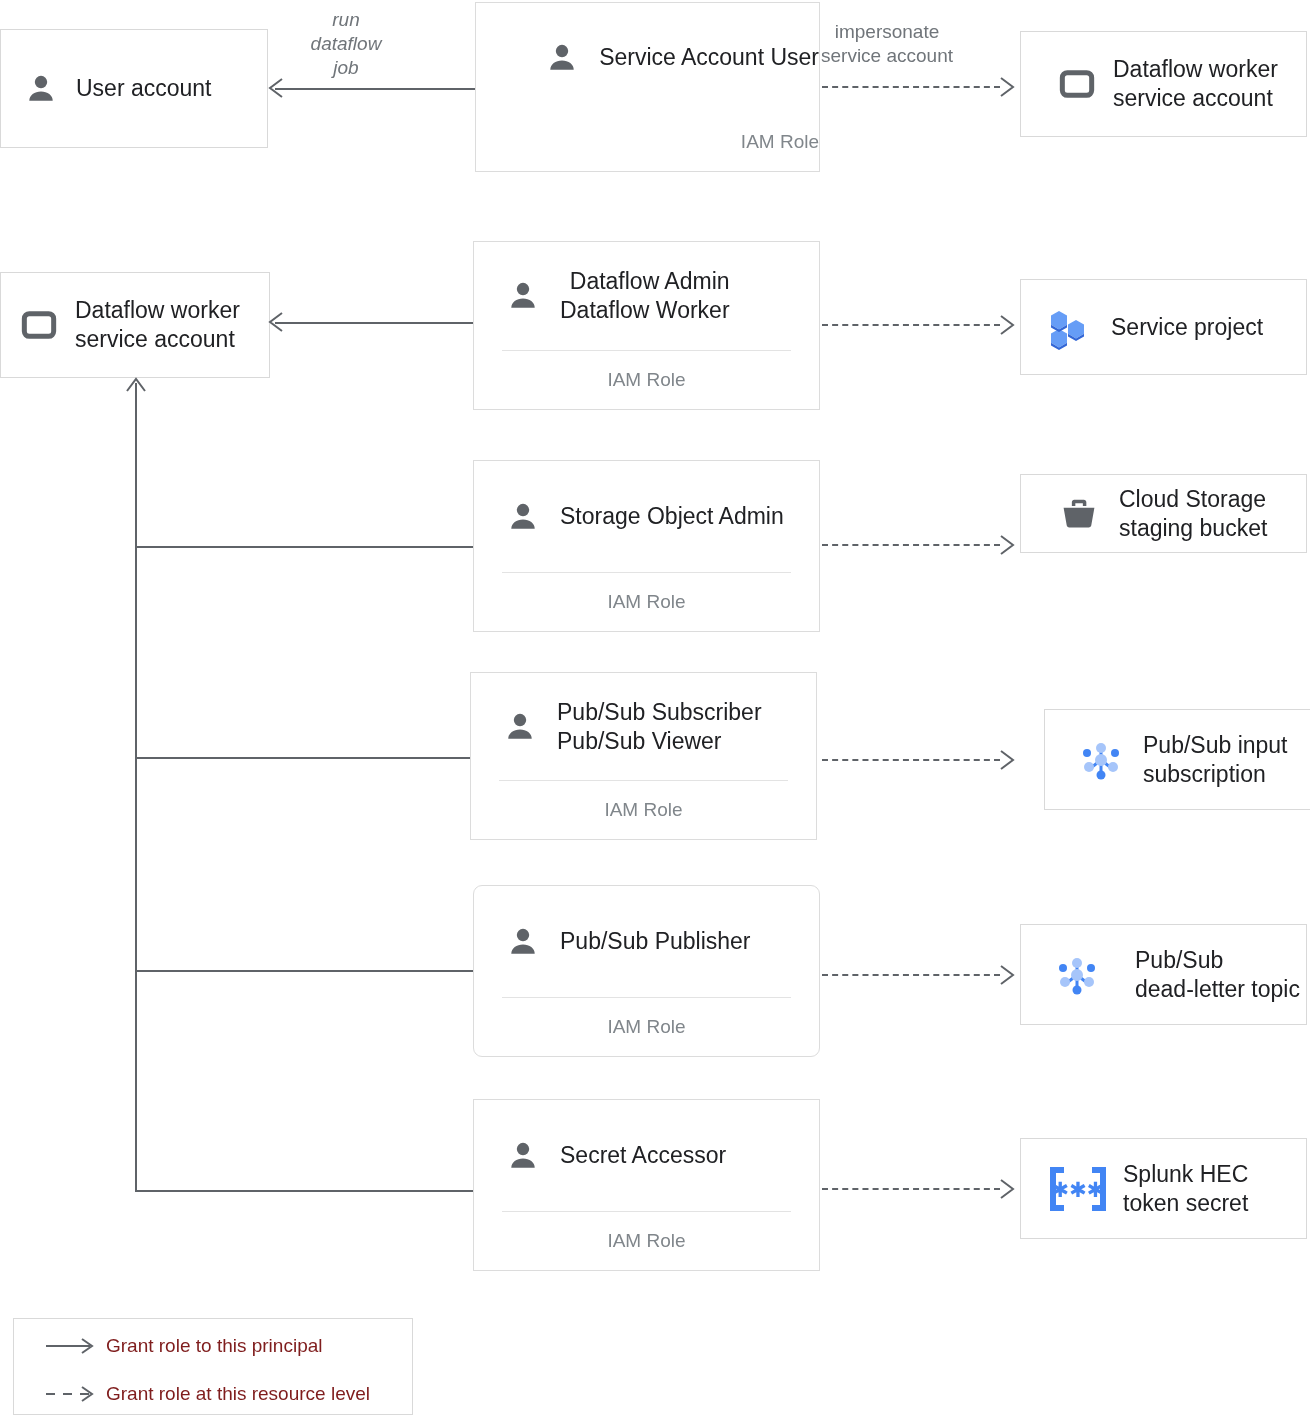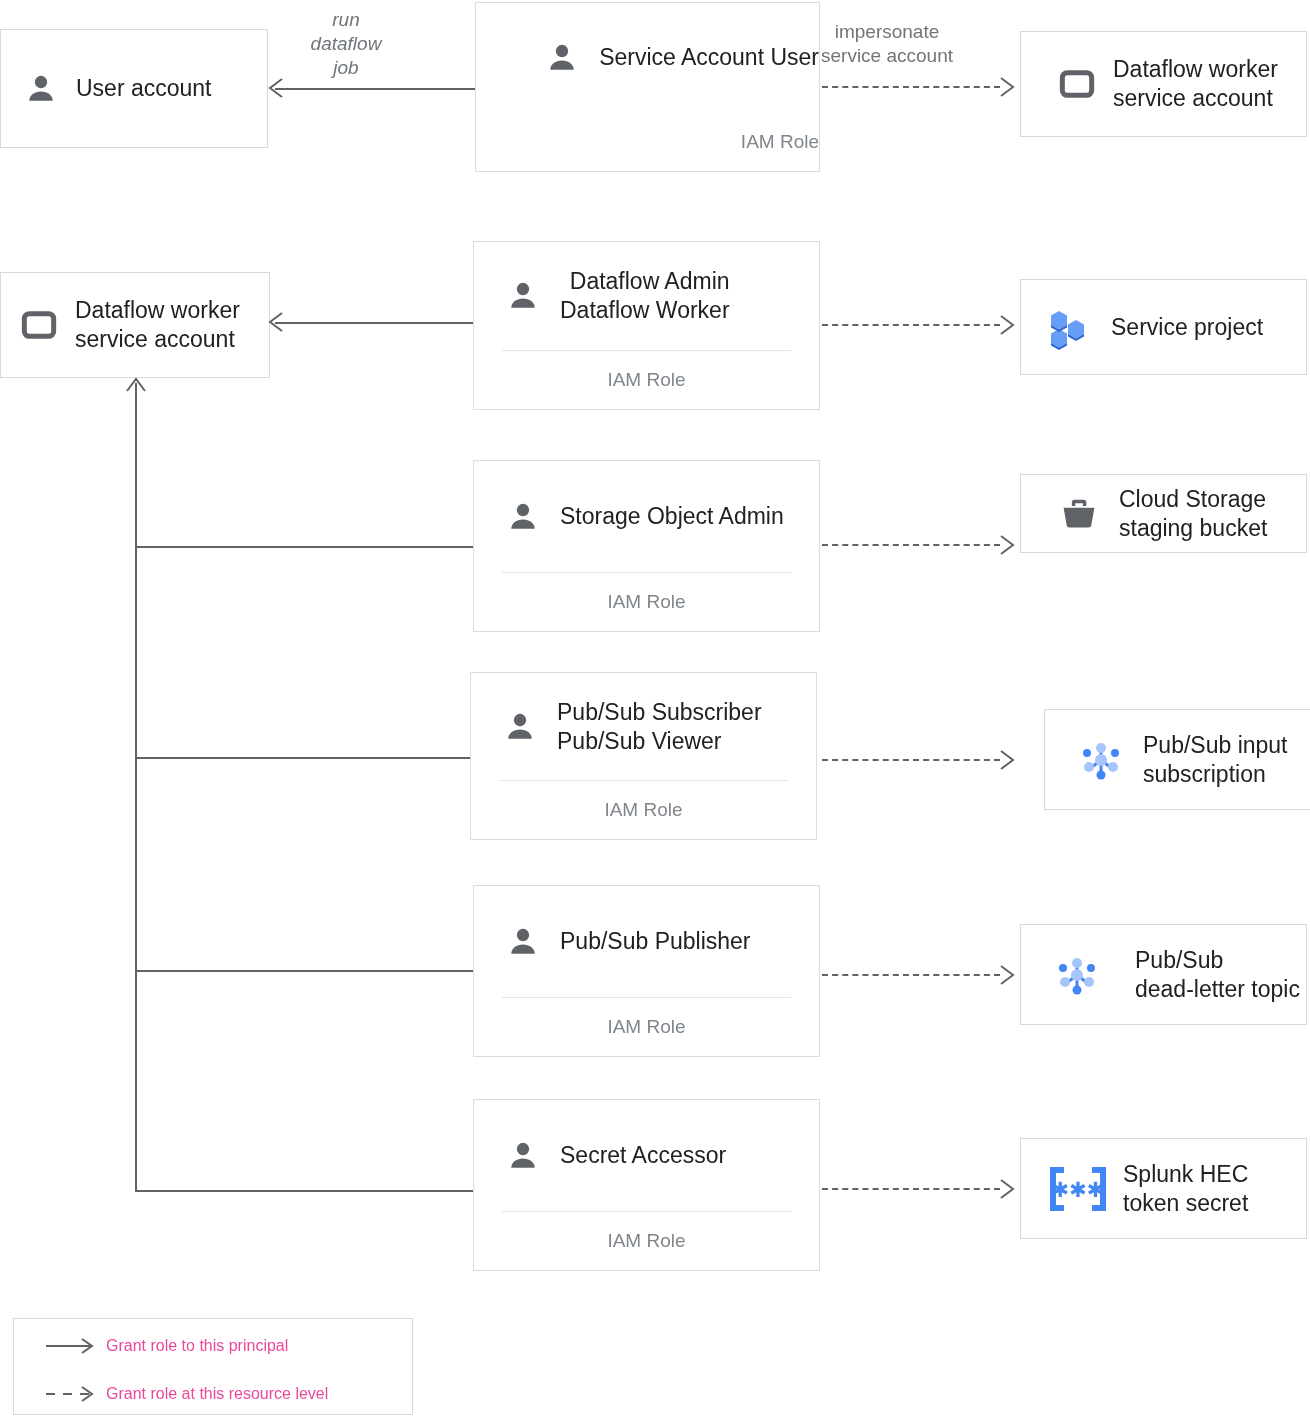--- a/index.html
+++ b/index.html
@@ -49,21 +49,21 @@
     position:absolute;font-size:19px;line-height:24px;color:#70757a;
     text-align:center;white-space:pre-line;
   }
 
   
   #legend{
     position:absolute;box-sizing:border-box;border:1px solid #d9d9d9;background:#fff;
   }
   .lrow{display:flex;align-items:center;height:48px;padding-left:30px;}
   .lrow .gly{width:62px;flex:0 0 auto;display:flex;align-items:center;}
-  .lrow .ltxt{font-size:16px;color:#ec4899;}
+  .lrow .ltxt{font-size:19px;color:#7f1d1d;}
 </style>
 </head>
 <body>
 
 <div id="stage">
 
   <div class="node" style="left:0px;top:29px;width:268px;height:119px;padding-left:21px;">
     <div class="ico" style="margin-right:16px;">
       <svg width="38" height="38" viewBox="0 0 24 24">
           <circle cx="12" cy="7.6" r="3.9" fill="#5f6368"></circle>
@@ -249,21 +249,21 @@
         <circle cx="40" cy="19" r="4" fill="#4285f4"></circle>
         <circle cx="26" cy="41" r="4.5" fill="#4285f4"></circle>
       </svg>
     </div>
     <div class="lbl">Pub/Sub input
 subscription</div>
   </div>
 
   <div class="hline" style="left:135px;top:970px;width:340px;"></div>
 
-  <div class="card" style="left:473px;top:885px;width:347px;height:172px;">
+  <div class="card" style="left:473px;top:885px;width:347px;height:172px;border-radius:9px;">
     <div class="top">
       <div class="ico">
         <svg width="38" height="38" viewBox="0 0 24 24">
             <circle cx="12" cy="7.6" r="3.9" fill="#5f6368"></circle>
             <path d="M4.6 19.4c0-3.6 3.3-5.9 7.4-5.9s7.4 2.3 7.4 5.9z" fill="#5f6368"></path>
           </svg>
       </div>
       <div class="role">Pub/Sub Publisher</div>
     </div>
     <div class="sep"></div>

